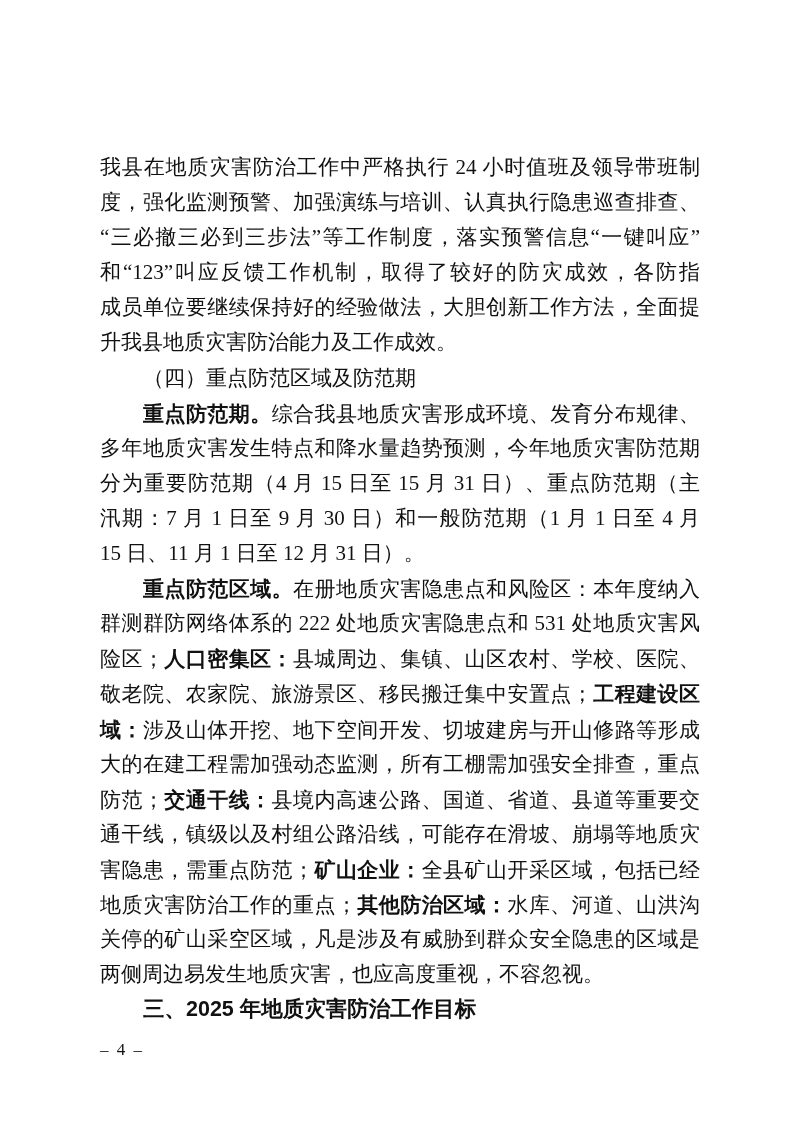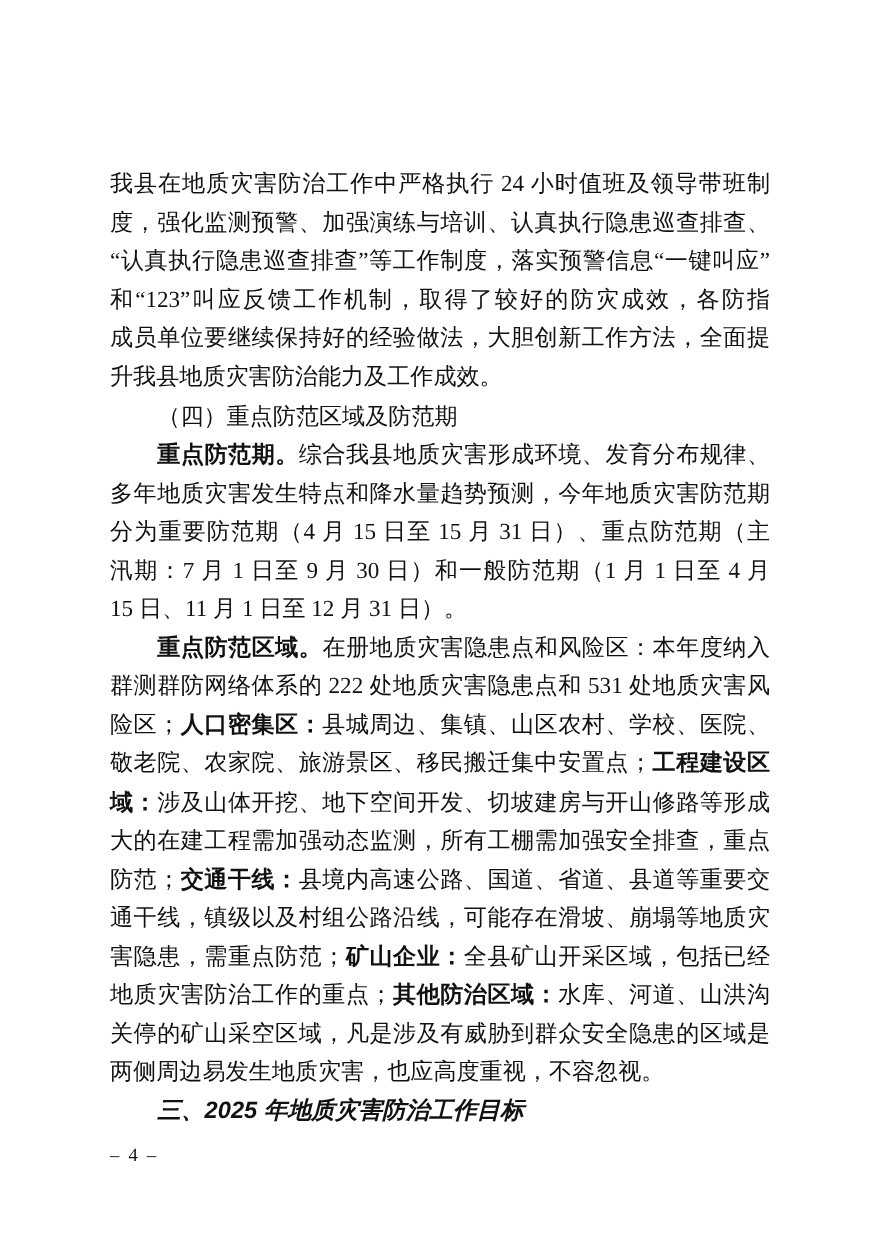--- a/index.html
+++ b/index.html
@@ -47,21 +47,20 @@
   }
   
   .kai {
     font-family: "Liberation Serif", "DejaVu Serif", serif;
   }
   
   .hei {
     font-weight: bold;
     font-family: "Liberation Sans", "DejaVu Sans", sans-serif;
     font-size: 21.5px;
-    font-style: italic;
   }
   
   .b {
     font-weight: bold;
     font-family: "Liberation Sans", "DejaVu Sans", sans-serif;
   }
   .page-number {
     position: absolute;
     left: 100px;
     top: 1040px;
@@ -71,21 +70,21 @@
     color: #111111;
   }
 </style>
 </head>
 <body>
 
 <div class="page">
   <div class="doc-body">
       <div class="line j"><span>我县在地质灾害防治工作中严格执行 24 小时值班及领导带班制</span></div>
       <div class="line j"><span>度，强化监测预警、加强演练与培训、认真执行隐患巡查排查、</span></div>
-      <div class="line j"><span>“认真执行隐患巡查排查”等工作制度，落实预警信息“一键叫应”</span></div>
+      <div class="line j"><span>“三必撤三必到三步法”等工作制度，落实预警信息“一键叫应”</span></div>
       <div class="line j"><span>和“123”叫应反馈工作机制，取得了较好的防灾成效，各防指</span></div>
       <div class="line j"><span>成员单位要继续保持好的经验做法，大胆创新工作方法，全面提</span></div>
       <div class="line l"><span>升我县地质灾害防治能力及工作成效。</span></div>
       <div class="line l ind kai"><span>（四）重点防范区域及防范期</span></div>
       <div class="line j ind"><span class="b">重点防范期。</span><span>综合我县地质灾害形成环境、发育分布规律、</span></div>
       <div class="line j"><span>多年地质灾害发生特点和降水量趋势预测，今年地质灾害防范期</span></div>
       <div class="line j"><span>分为重要防范期（4 月 15 日至 15 月 31 日）、重点防范期（主</span></div>
       <div class="line j"><span>汛期：7 月 1 日至 9 月 30 日）和一般防范期（1 月 1 日至 4 月</span></div>
       <div class="line l"><span>15 日、11 月 1 日至 12 月 31 日）。</span></div>
       <div class="line j ind"><span class="b">重点防范区域。</span><span>在册地质灾害隐患点和风险区：本年度纳入</span></div>

